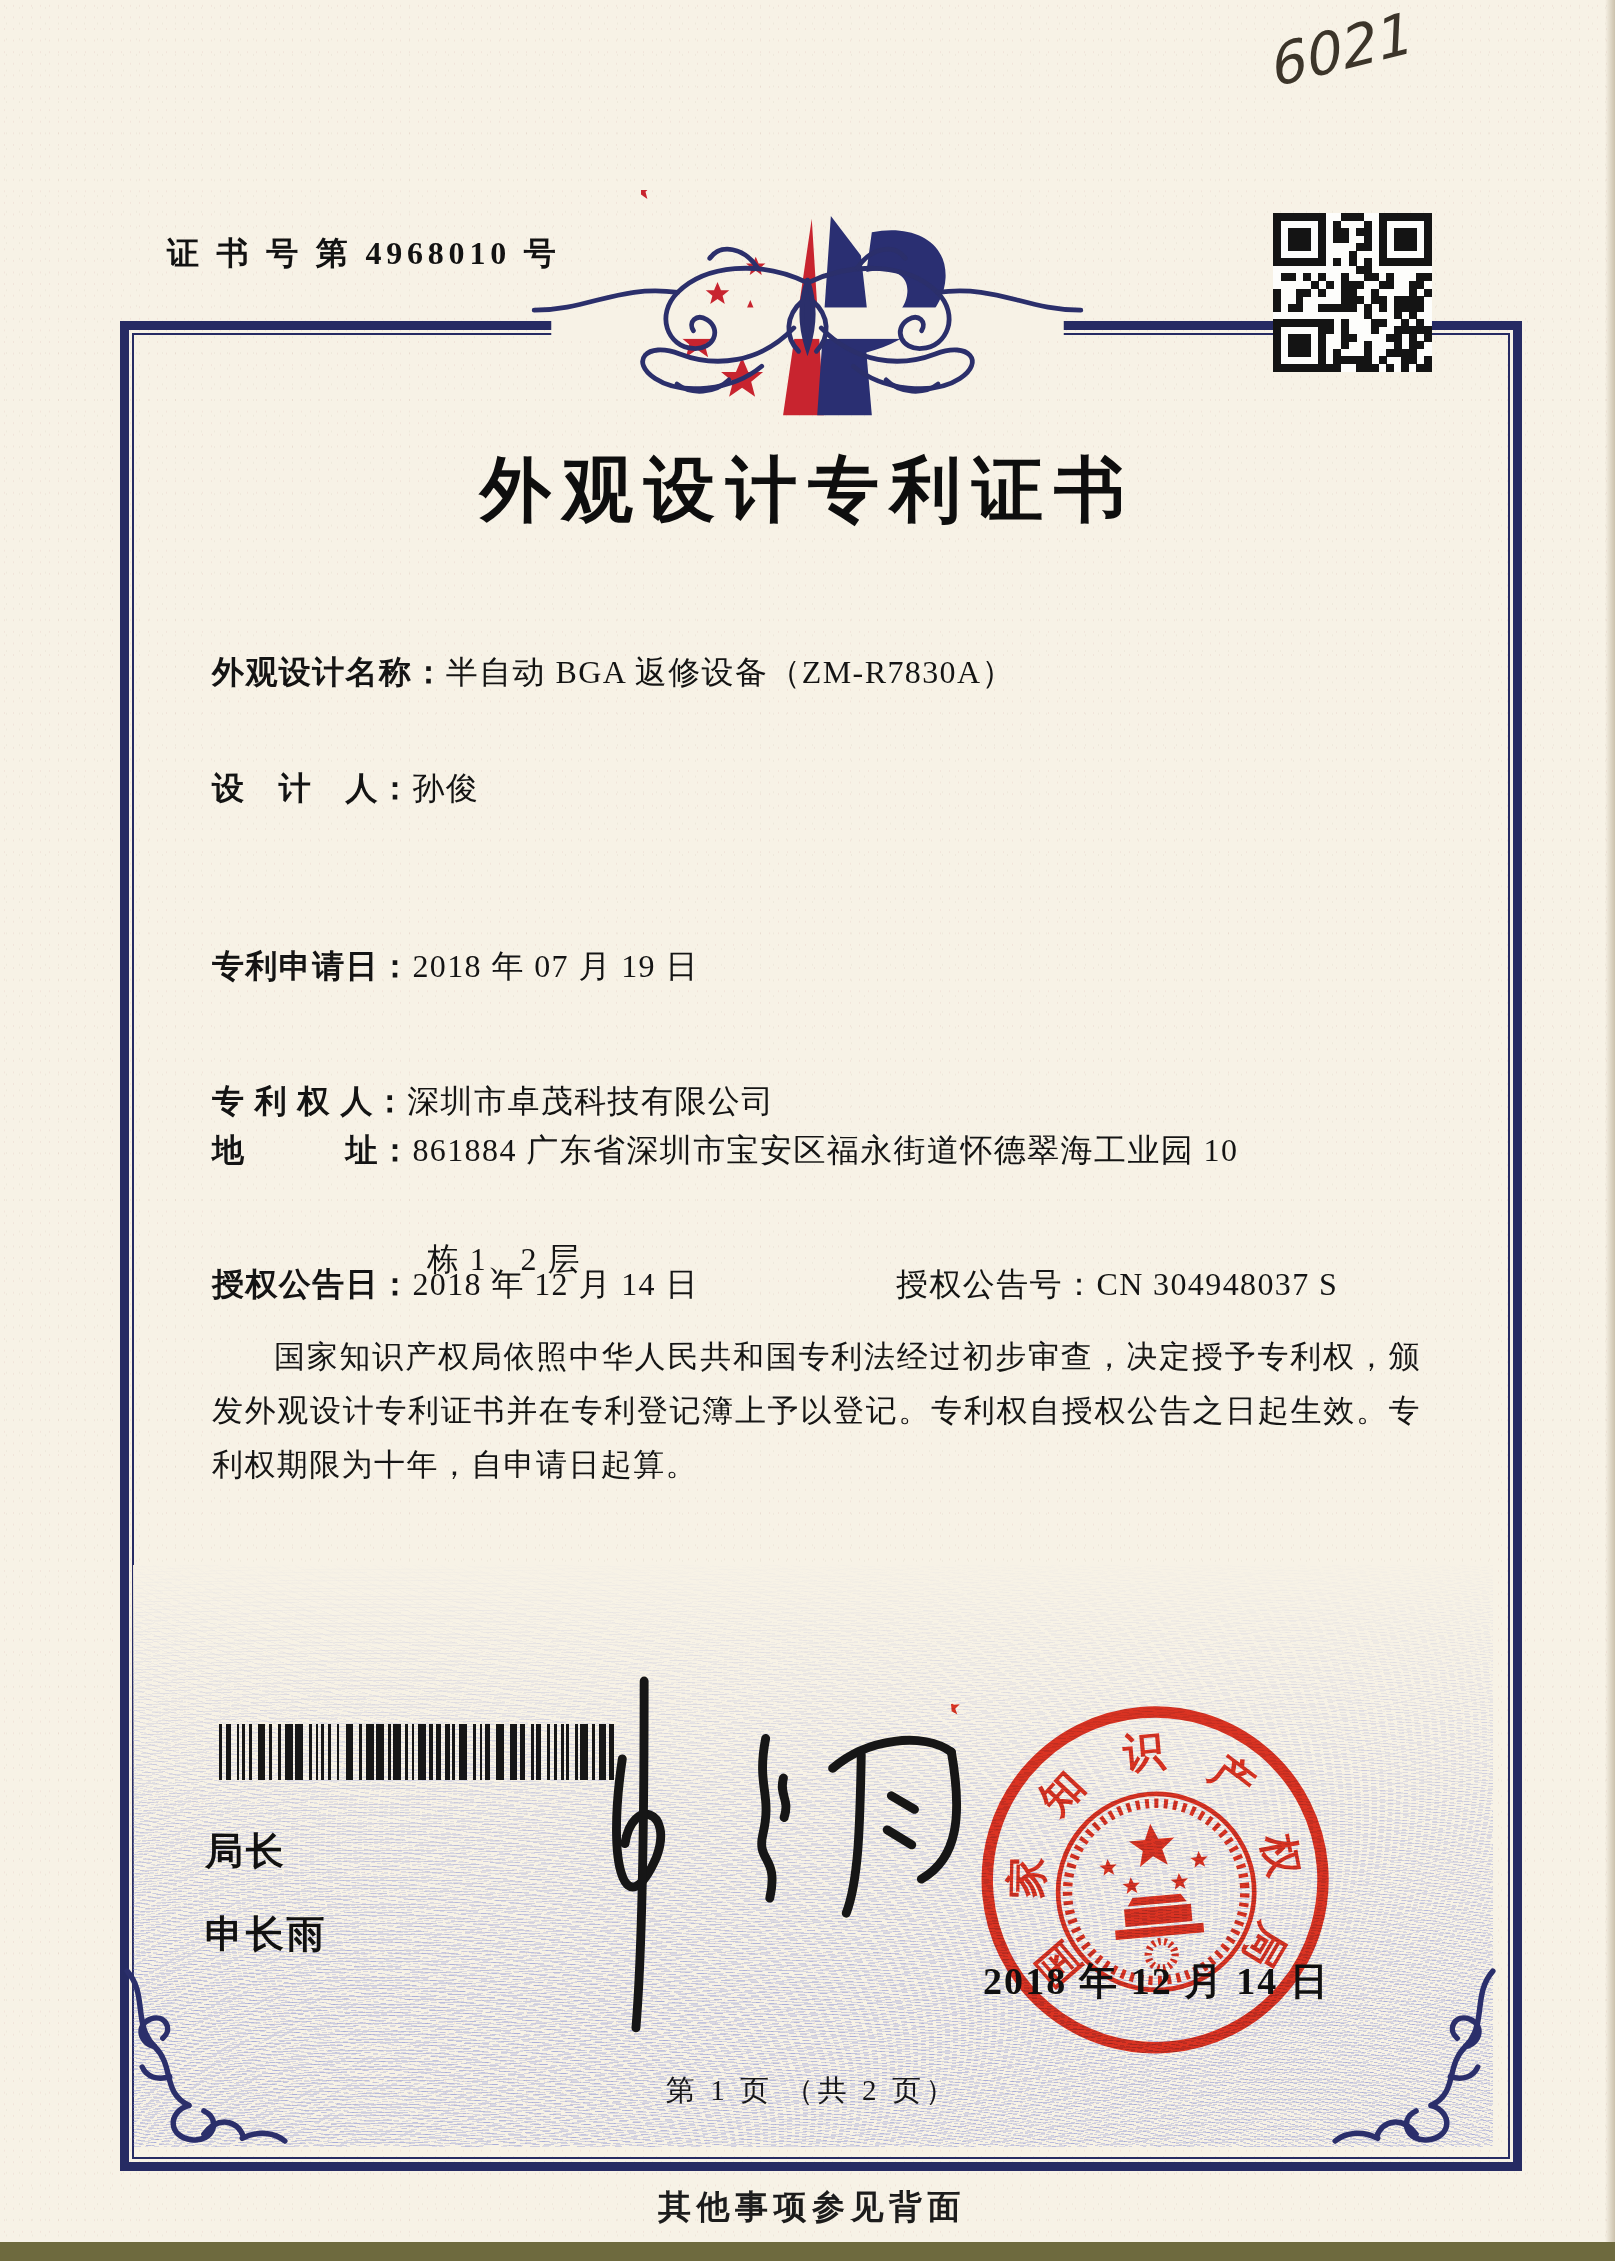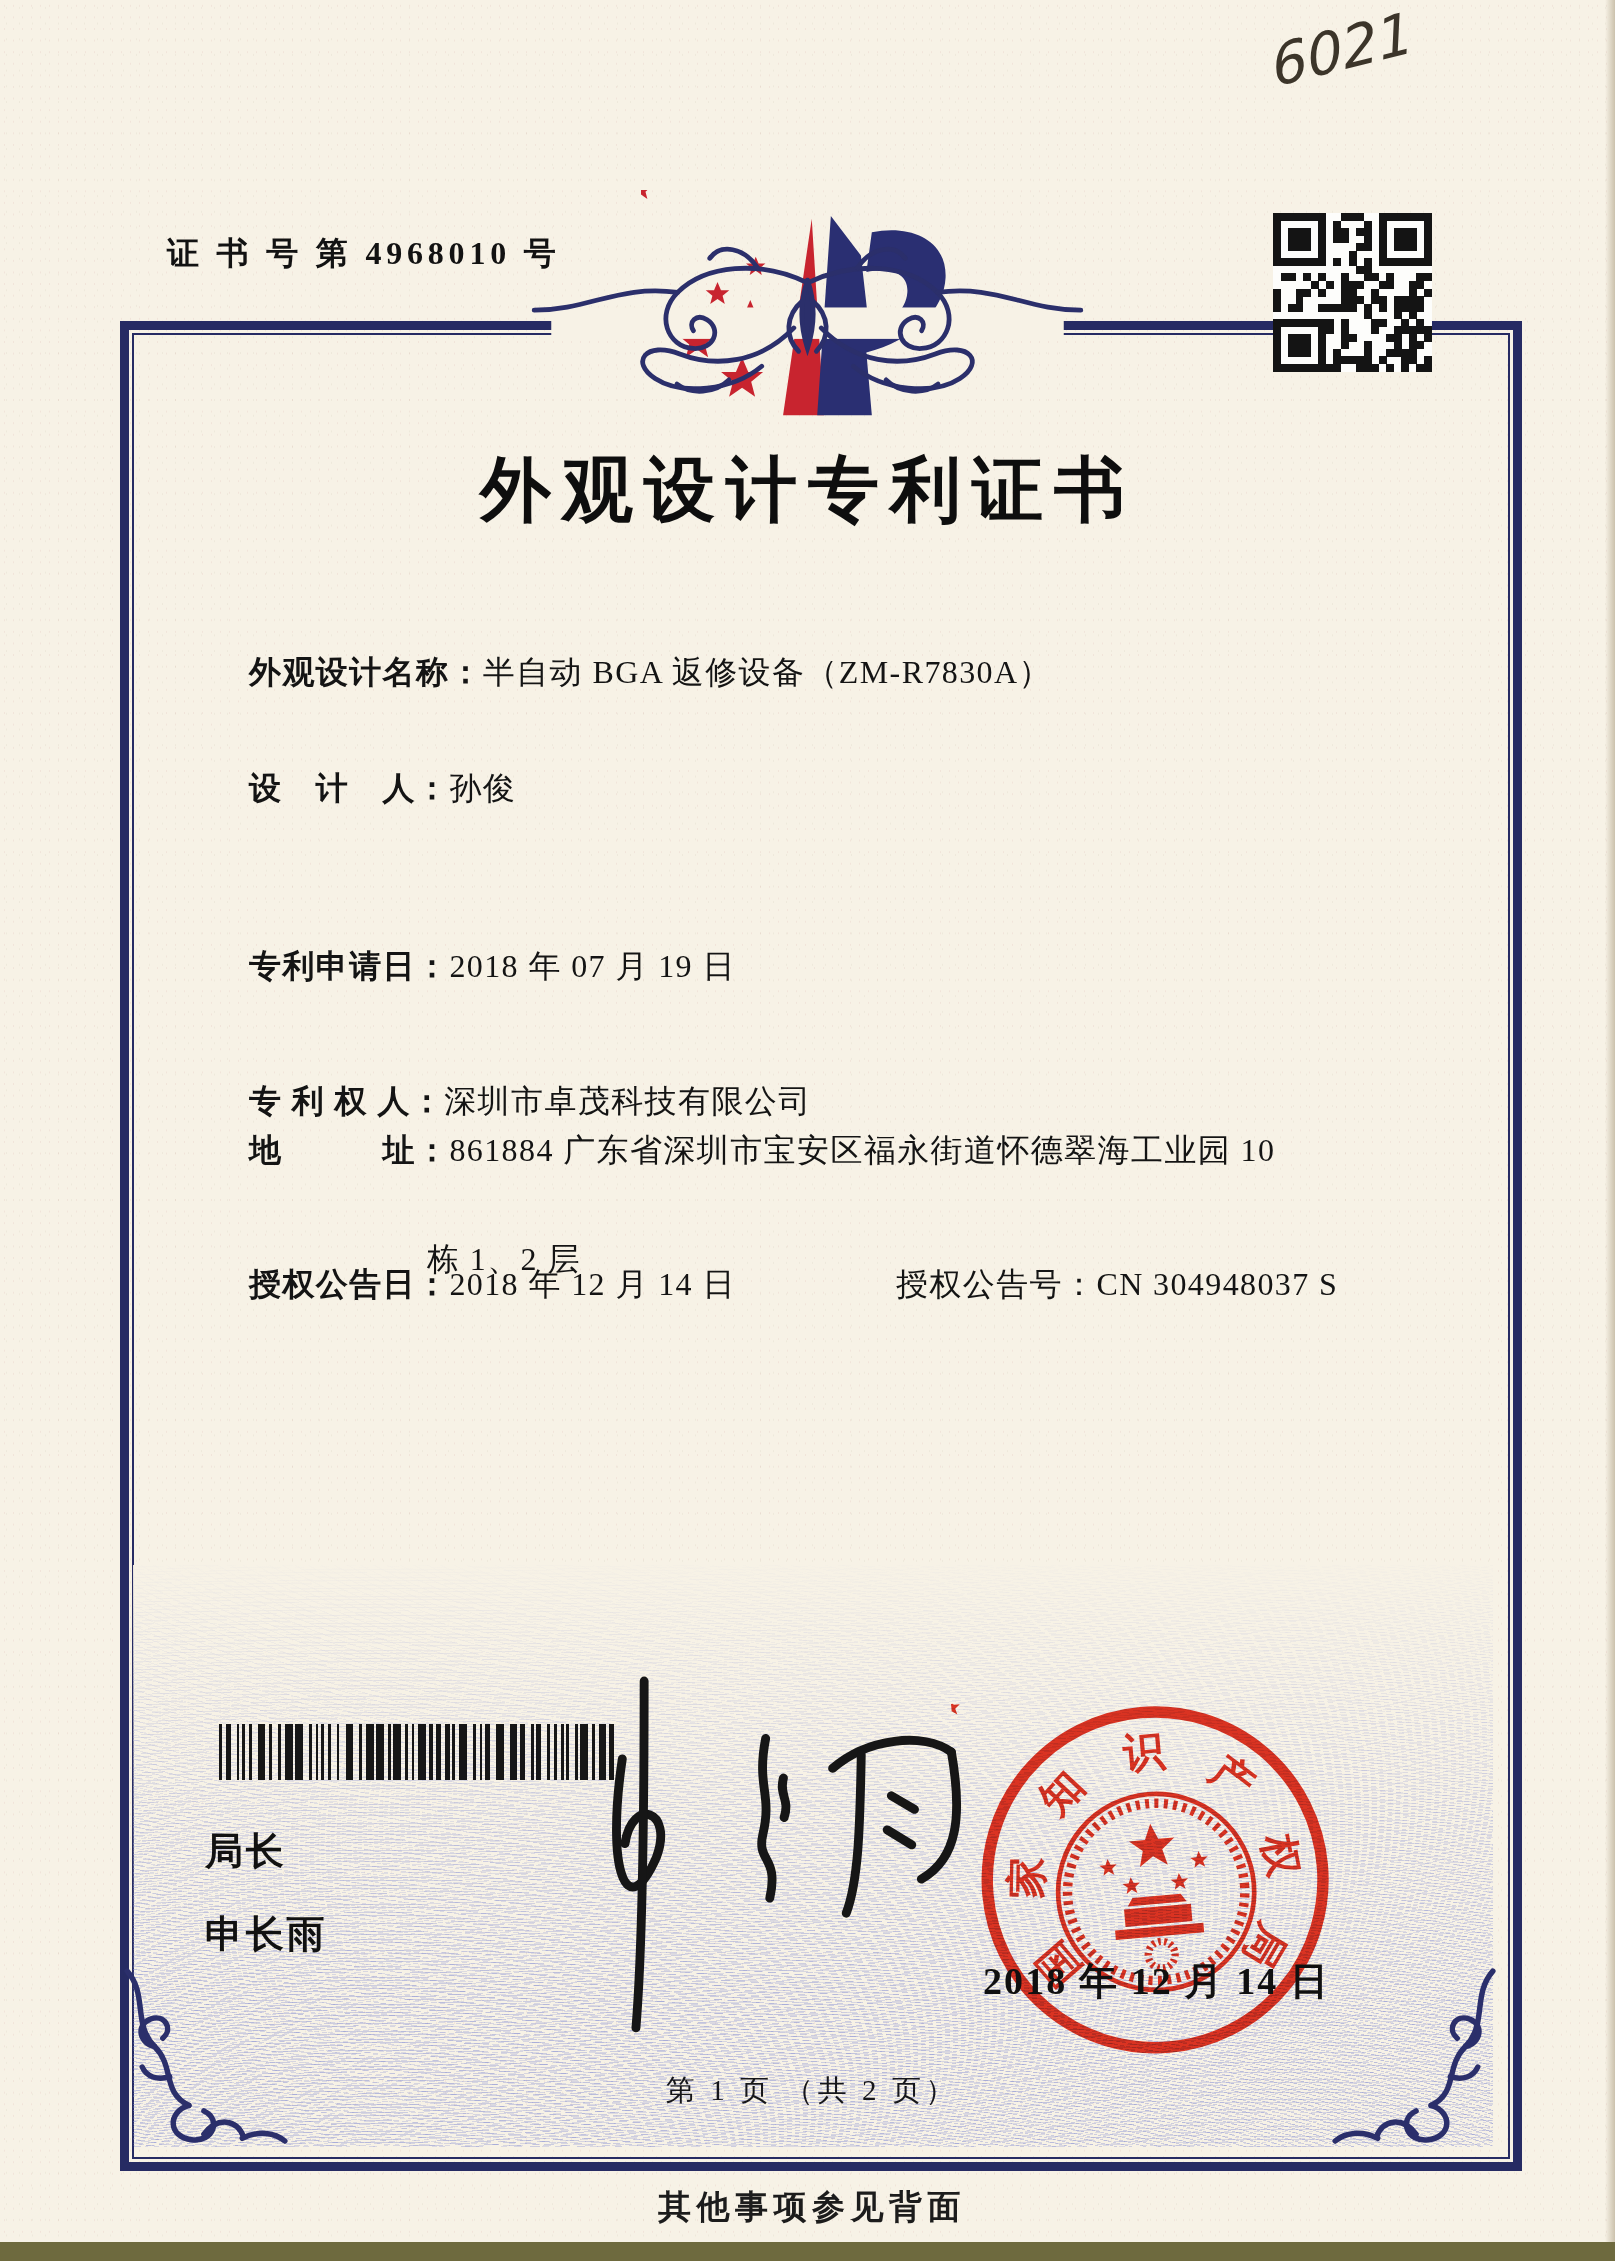--- a/index.html
+++ b/index.html
@@ -32,21 +32,21 @@
   .hand-note{position:absolute;left:1270px;top:16.4px;font-size:57px;color:#3c352a;
       font-family:"DejaVu Sans", sans-serif;transform:rotate(-14deg) skewX(-6deg);font-style:italic;}
   .logo{position:absolute;left:641px;top:190px;}
   .qr{position:absolute;left:1273px;top:213px;width:159px;height:159px;background:#fdfdfb;}
   .qr div{position:absolute;background:#141414;}
 
   .title{position:absolute;left:0;width:1616px;top:443px;text-align:center;
          font-size:71px;font-weight:bold;letter-spacing:11px;color:#0e0e0e;}
 
   
-  .field{position:absolute;left:212px;font-size:32px;color:#141414;letter-spacing:1.4px;white-space:nowrap;margin-left:37px;}
+  .field{position:absolute;left:212px;font-size:32px;color:#141414;letter-spacing:1.4px;white-space:nowrap;}
   .field .lab{font-weight:600;}
   .addr2{position:absolute;left:427px;font-size:32px;color:#141414;letter-spacing:1.4px;}
   .grant-no{position:absolute;left:896px;font-size:32px;color:#141414;letter-spacing:1.4px;white-space:nowrap;}
 
   
   .paras{position:absolute;left:212px;top:1330px;width:1209px;font-size:31px;line-height:1.74;
          color:#151515;text-align:justify;letter-spacing:1.4px;}
   .paras p{margin:0;text-indent:2em;}
 
   
@@ -365,20 +365,21 @@
   <div class="field" style="top:651px"><span class="lab">外观设计名称：</span><span>半自动 BGA 返修设备（ZM-R7830A）</span></div>
   <div class="field" style="top:767px"><span class="lab">设　计　人：</span><span>孙俊</span></div>
   <div class="field" style="top:945px"><span class="lab">专利申请日：</span><span>2018 年 07 月 19 日</span></div>
   <div class="field" style="top:1080px"><span class="lab">专 利 权 人：</span><span>深圳市卓茂科技有限公司</span></div>
   <div class="field" style="top:1129px"><span class="lab">地　　　址：</span><span>861884 广东省深圳市宝安区福永街道怀德翠海工业园 10</span></div>
   <div class="addr2" style="top:1238px">栋 1、2 层</div>
   <div class="field" style="top:1263px"><span class="lab">授权公告日：</span><span>2018 年 12 月 14 日</span></div>
   <div class="grant-no" style="top:1263px"><span class="lab">授权公告号：</span><span>CN 304948037 S</span></div>
 
   <div class="paras">
+    <p>国家知识产权局依照中华人民共和国专利法经过初步审查，决定授予专利权，颁发外观设计专利证书并在专利登记簿上予以登记。专利权自授权公告之日起生效。专利权期限为十年，自申请日起算。</p>
   </div>
 
   <div class="barcode" id="barcode"><i style="width: 2.7px; margin-right: 4.1px;"></i><i style="width: 4.8px; margin-right: 6.2px;"></i><i style="width: 2.7px; margin-right: 2.7px;"></i><i style="width: 2.7px; margin-right: 4.1px;"></i><i style="width: 2.7px; margin-right: 6.2px;"></i><i style="width: 7.5px; margin-right: 4.1px;"></i><i style="width: 2.7px; margin-right: 6.2px;"></i><i style="width: 2.7px; margin-right: 4.1px;"></i><i style="width: 7.5px; margin-right: 2.7px;"></i><i style="width: 7.5px; margin-right: 6.2px;"></i><i style="width: 2.7px; margin-right: 4.1px;"></i><i style="width: 2.7px; margin-right: 2.7px;"></i><i style="width: 2.7px; margin-right: 4.1px;"></i><i style="width: 2.7px; margin-right: 6.2px;"></i><i style="width: 2.7px; margin-right: 6.2px;"></i><i style="width: 7.5px; margin-right: 6.2px;"></i><i style="width: 2.7px; margin-right: 4.1px;"></i><i style="width: 7.5px; margin-right: 2.7px;"></i><i style="width: 7.5px; margin-right: 4.1px;"></i><i style="width: 2.7px; margin-right: 2.7px;"></i><i style="width: 7.5px; margin-right: 4.1px;"></i><i style="width: 2.7px; margin-right: 4.1px;"></i><i style="width: 2.7px; margin-right: 4.1px;"></i><i style="width: 7.5px; margin-right: 2.7px;"></i><i style="width: 4.8px; margin-right: 2.7px;"></i><i style="width: 4.8px; margin-right: 4.1px;"></i><i style="width: 4.8px; margin-right: 2.7px;"></i><i style="width: 2.7px; margin-right: 4.1px;"></i><i style="width: 7.5px; margin-right: 6.2px;"></i><i style="width: 2.7px; margin-right: 4.1px;"></i><i style="width: 2.7px; margin-right: 2.7px;"></i><i style="width: 4.8px; margin-right: 6.2px;"></i><i style="width: 7.5px; margin-right: 6.2px;"></i><i style="width: 7.5px; margin-right: 2.7px;"></i><i style="width: 4.8px; margin-right: 6.2px;"></i><i style="width: 2.7px; margin-right: 2.7px;"></i><i style="width: 4.8px; margin-right: 6.2px;"></i><i style="width: 2.7px; margin-right: 4.1px;"></i><i style="width: 2.7px; margin-right: 4.1px;"></i><i style="width: 2.7px; margin-right: 2.7px;"></i><i style="width: 2.7px; margin-right: 6.2px;"></i><i style="width: 2.7px; margin-right: 2.7px;"></i><i style="width: 7.5px; margin-right: 4.1px;"></i><i style="width: 2.7px; margin-right: 4.1px;"></i><i style="width: 7.5px; margin-right: 2.7px;"></i><i style="width: 4.8px; margin-right: 6.2px;"></i></div>
 
   <div class="officer" style="top:1826px">局长</div>
   <div class="officer" style="top:1909px">申长雨</div>
 
   <svg class="sig" width="465" height="396" viewBox="0 0 680 580">
     <g stroke="#161616" fill="none" stroke-width="13" stroke-linecap="round" stroke-linejoin="round">
       <path d="M120,158 C96,320 126,402 170,302 C196,232 134,214 124,282"></path>

